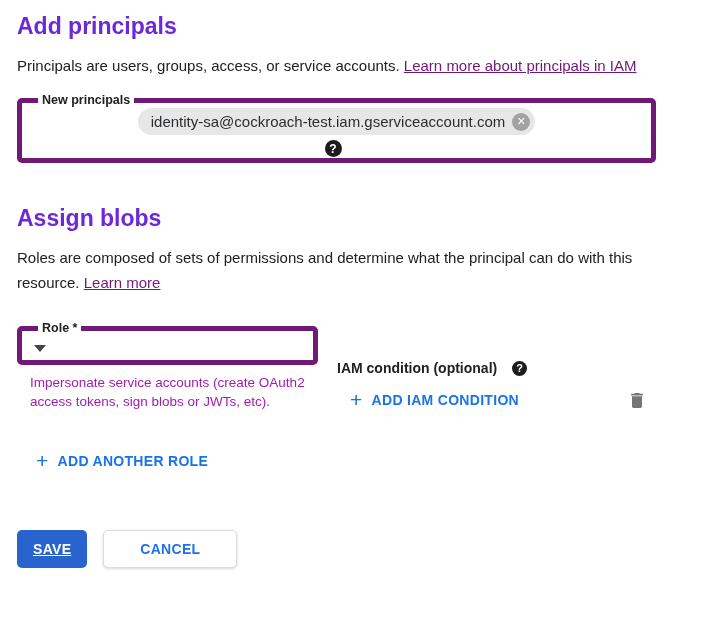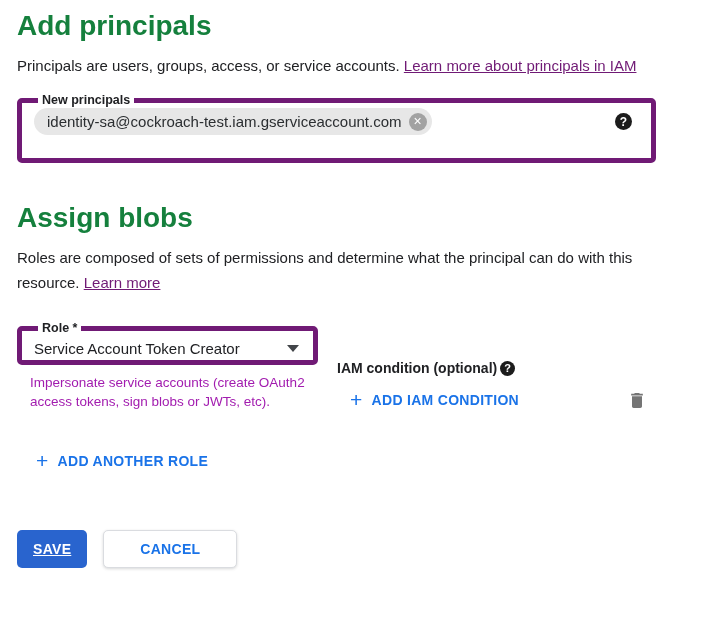--- a/index.html
+++ b/index.html
@@ -8,25 +8,25 @@
     width: 713px;
     height: 629px;
     background: #ffffff;
     color: #202124;
     font-family: "Liberation Sans", sans-serif;
     overflow: hidden;
   }
   .container { padding: 14px 57px 0 17px; }
 
   h1, h2 {
-    font-size: 28px;
+    font-size: 23px;
     line-height: 24px;
     font-weight: 700;
     margin: 0;
-    color: #15803d;
+    color: #6d28d9;
   }
   h2 { margin-top: 43px; }
 
   p.intro {
     margin: 15px 0 0 0;
     font-size: 15px;
     line-height: 25px;
     color: #202124;
   }
   a.link {
@@ -50,22 +50,23 @@
     margin-left: 4px;
   }
 
   fieldset.principals-field {
     margin-top: 15px;
     height: 70px;
     padding: 1px 12px 0 12px;
   }
   .principals-inner {
     display: flex;
-    align-items: flex-start;
+    align-items: center;
     justify-content: space-between;
+    flex-direction: column;
   }
   .chip {
     display: inline-flex;
     align-items: center;
     background: #e7e7e7;
     border-radius: 14px;
     height: 27px;
     padding: 0 5px 0 13px;
     font-size: 15px;
     color: #2b2e31;
@@ -139,21 +140,21 @@
     font-size: 13.5px;
     line-height: 18.5px;
     color: #a21caf;
     width: 295px;
   }
 
   .condition-col { margin-left: 19px; padding-top: 3px; }
   .condition-label-row {
     display: flex;
     align-items: center;
-    gap: 3px;
+    gap: 15px;
     font-size: 14px;
     font-weight: 700;
     color: #202124;
   }
   .condition-label-row .help-icon { width: 15px; height: 15px; min-width: 15px; font-size: 11px; }
 
   .text-button {
     display: inline-flex;
     align-items: center;
     gap: 9px;
@@ -243,21 +244,20 @@
   <h2>Assign blobs</h2>
 
   <p class="intro"><span>Roles are composed of sets of permissions and determine what the principal can do with this resource. </span><a class="link">Learn more</a></p>
 
   <div class="role-row">
 
     <div class="role-col">
       <fieldset class="role-field">
         <legend>Role *</legend>
         <div class="role-value-row">
-          <span class="role-value">Service Account Token Creator</span>
           <span class="dropdown-arrow"></span>
         </div>
       </fieldset>
       <div class="role-helper">Impersonate service accounts (create OAuth2 access tokens, sign blobs or JWTs, etc).</div>
     </div>
 
     <div class="condition-col">
       <div class="condition-label-row">
         <span>IAM condition (optional)</span>
         <span class="help-icon">?</span>

